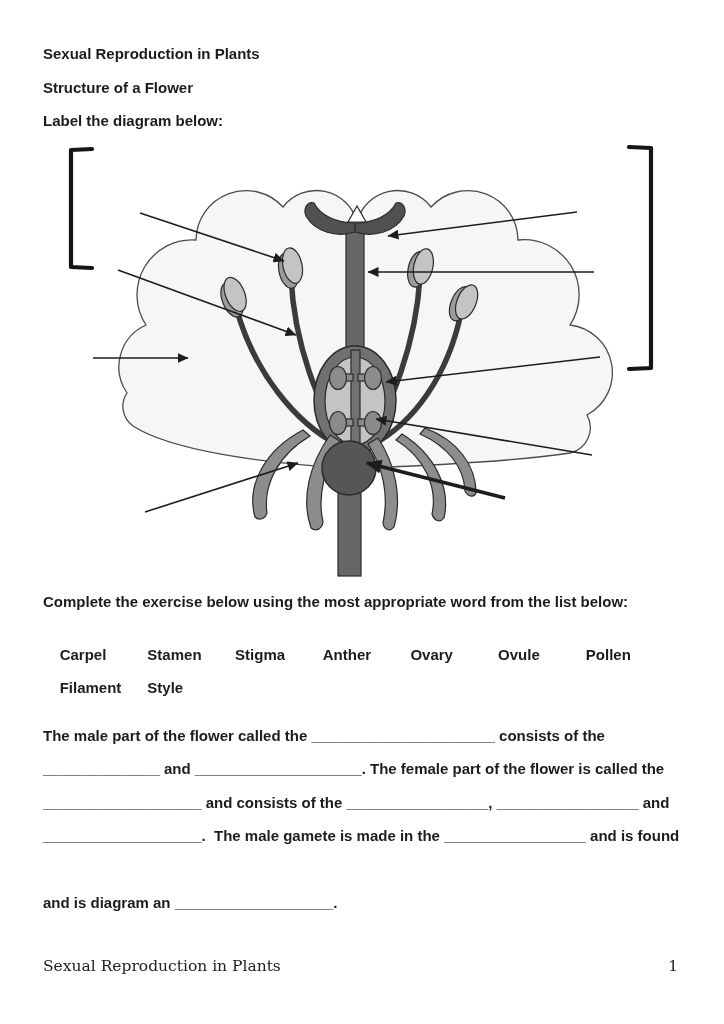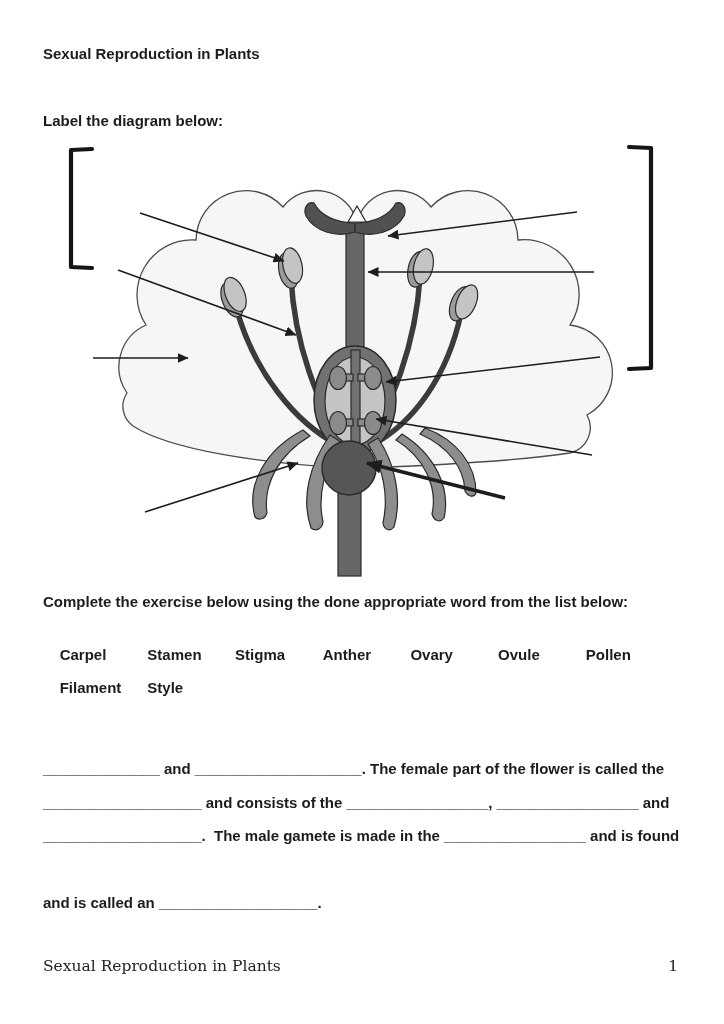--- a/index.html
+++ b/index.html
@@ -20,20 +20,21 @@
   .arrow{stroke:#1d1d1d;stroke-width:1.6;fill:none;}
   .arrowThick{stroke:#1d1d1d;stroke-width:3.8;fill:none;}
   .bracket{stroke:#151515;stroke-width:4.2;fill:none;stroke-linecap:round;stroke-linejoin:round;}
 </style>
 </head>
 <body>
 
 <div class="page">
 
   <div class="t bold" style="top:44px">Sexual Reproduction in Plants</div>
+  <div class="t bold" style="top:78px">Structure of a Flower</div>
   <div class="t" style="top:111px">Label the diagram below:</div>
 
   <svg class="diagram" viewBox="0 0 724 450">
     <defs>
       <marker id="ah" markerUnits="userSpaceOnUse" markerWidth="12" markerHeight="10" refX="10.5" refY="5" orient="auto">
         <path d="M0,0 L11,5 L0,10 Z" fill="#1d1d1d"></path>
       </marker>
       <marker id="ahb" markerUnits="userSpaceOnUse" markerWidth="18" markerHeight="14" refX="14.5" refY="7" orient="auto">
         <path d="M0,0 L16,7 L0,14 Z" fill="#1d1d1d"></path>
       </marker>
@@ -100,34 +101,35 @@
     <line class="arrow" marker-end="url(#ah)" x1="118" y1="135" x2="296" y2="200"></line>
     <line class="arrow" marker-end="url(#ah)" x1="93" y1="223" x2="188" y2="223"></line>
     <line class="arrow" marker-end="url(#ah)" x1="577" y1="77" x2="388" y2="101"></line>
     <line class="arrow" marker-end="url(#ah)" x1="594" y1="137" x2="368" y2="137"></line>
     <line class="arrow" marker-end="url(#ah)" x1="600" y1="222" x2="386" y2="247"></line>
     <line class="arrow" marker-end="url(#ah)" x1="592" y1="320" x2="376" y2="284"></line>
     <line class="arrow" marker-end="url(#ah)" x1="145" y1="377" x2="298" y2="328"></line>
     <line class="arrowThick" marker-end="url(#ahb)" x1="505" y1="363" x2="367" y2="328"></line>
   </svg>
 
-  <div class="t" style="top:592px">Complete the exercise below using the done appropriate word from the list below:</div>
+  <div class="t" style="top:592px">Complete the exercise below using the most appropriate word from the list below:</div>
 
   <div class="t" style="top:659px">
     <span class="wb">Filament</span><span>Style</span>
   </div>
   <div class="t" style="top:626px">
     <span class="wb">Carpel</span><span class="wb">Stamen</span><span class="wb">Stigma</span><span class="wb">Anther</span><span class="wb">Ovary</span><span class="wb">Ovule</span><span>Pollen</span>
   </div>
 
 
+  <div class="t" style="top:726px">The male part of the flower called the ______________________ consists of the</div>
   <div class="t" style="top:759px">______________ and ____________________. The female part of the flower is called the</div>
   <div class="t" style="top:826px">___________________.  The male gamete is made in the _________________ and is found</div>
   <div class="t" style="top:793px">___________________ and consists of the _________________, _________________ and</div>
-  <div class="t" style="top:893px">and is called an ___________________.</div>
+  <div class="t" style="top:893px">and is diagram an ___________________.</div>
 
 
   <div class="footer">
     <span>Sexual Reproduction in Plants</span>
     <span class="pg">1</span>
   </div>
 
 </div>
 
 </body></html>

